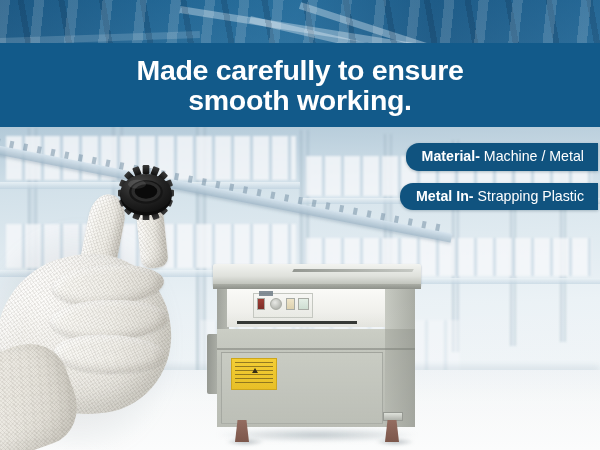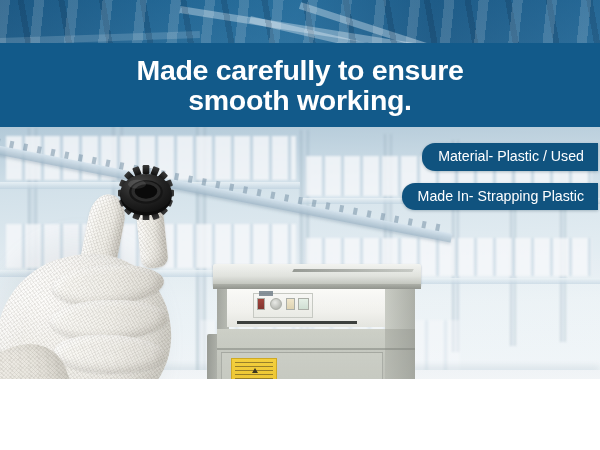--- a/index.html
+++ b/index.html
@@ -4,21 +4,21 @@
 <style>
   * { margin:0; padding:0; box-sizing:border-box; }
   html, body {
     width:600px; height:450px;
     font-family:"Liberation Sans", sans-serif;
     overflow:hidden; background:#ffffff;
   }
 
   #stage {
     position:relative;
-    width:600px; height:379px;
+    width:600px; height:450px;
     overflow:hidden;
     background:#be185d;
   }
 
   
   .bg-layer { position:absolute; inset:0; overflow:hidden; }
 
   
   .bg-top {
     position:absolute; left:0; top:0; width:600px; height:130px;
@@ -119,21 +119,21 @@
     background:#10537f;
     color:#ffffff;
     border-radius:13px 0 0 13px;
     padding:4px 14px 5px 16px;
     font-size:14.2px;
     line-height:1.32;
     white-space:nowrap;
     text-align:center;
     box-shadow:0 1px 3px rgba(10,45,70,.28);
   }
-  .badge b { font-weight:normal;margin-top:20px; }
+  .badge b { font-weight:bold;margin-top:20px; }
   .badge .val { font-weight:normal; }
   .badge.two-line { white-space:normal; max-width:196px; }
 
   
   .machine { position:absolute; left:207px; top:260px; width:220px; height:185px; z-index:20; }
 
   .m-shadow {
     position:absolute; left:6px; top:168px; width:208px; height:14px;
     background:radial-gradient(ellipse at center, rgba(90,110,120,.42) 0%, rgba(90,110,120,0) 70%);
     filter:blur(2px);
@@ -510,20 +510,20 @@
 
   <div class="haze"></div>
 
   <div class="banner">
     <h1>Made carefully to ensure
 smooth working.</h1>
   </div>
 
   <div class="badges">
     <div class="badge">
-      <b>Material-</b><span class="val"> Plastic / Used</span>
+      <b>Material-</b><span class="val"> Machine / Metal</span>
     </div>
     <div class="badge">
-      <b>Made In-</b><span class="val"> Strapping Plastic</span>
+      <b>Metal In-</b><span class="val"> Strapping Plastic</span>
     </div>
   </div>
 
 </div>
 
 </body></html>

